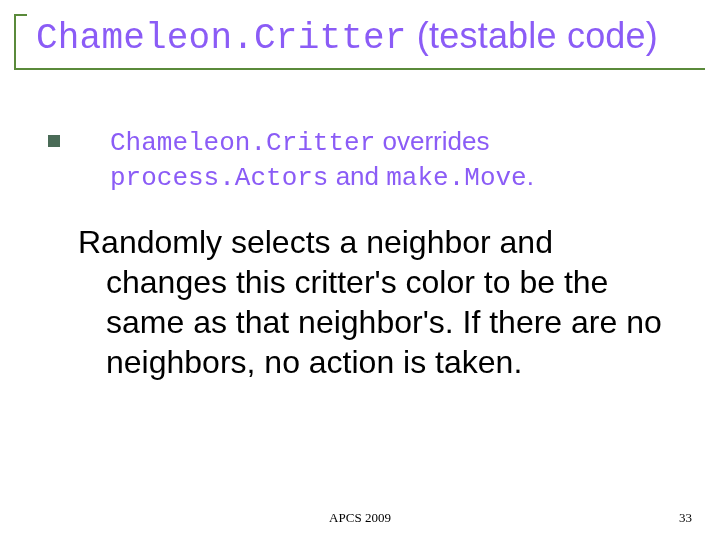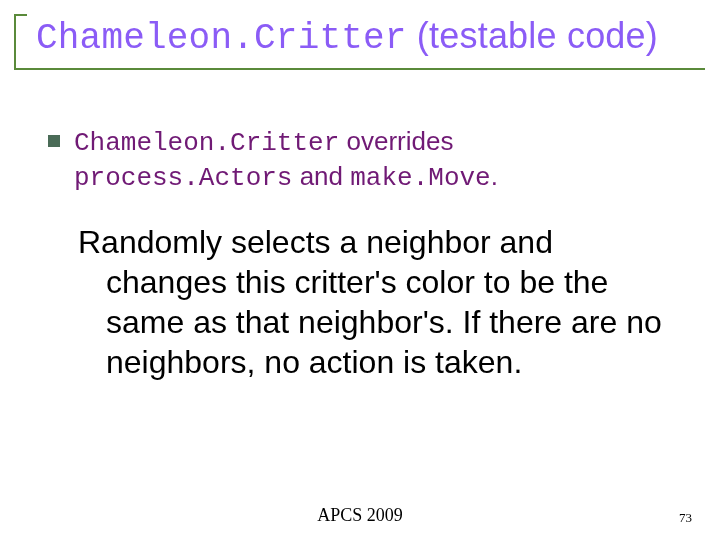--- a/index.html
+++ b/index.html
@@ -62,41 +62,42 @@
   }
   .bullet {
     width: 12px;
     height: 12px;
     background: #4a6b57;
     flex: 0 0 12px;
     margin-top: 10px;
   }
   .bullet-text {
     font-size: 26px;
-    color: #701a75;
+    color: #8b5cf6;
     line-height: 1.25;
+    margin-left: 36px;
   }
   .bullet-text .code { font-family: "Courier New", Courier, monospace; }
   .para {
     font-size: 32px;
     color: #000;
     line-height: 1.25;
     margin-left: 30px;
     margin-bottom: 28px;
     text-indent: -28px;
     padding-left: 28px;
   }
   .para.noindent { text-indent: 0; padding-left: 0; margin-left: 30px; }
   .footer-center {
     position: absolute;
     bottom: 14px;
     left: 0;
     width: 720px;
     text-align: center;
-    font-size: 18px;
+    font-size: 13px;
     font-family: "Times New Roman", Times, serif;
     color: #000;
   }
   .footer-right {
     position: absolute;
     bottom: 14px;
     right: 28px;
     font-size: 13px;
     font-family: "Times New Roman", Times, serif;
     color: #000;
@@ -123,15 +124,15 @@
         <span class="code">Chameleon.Critter</span><span> overrides </span><span class="code">process.Actors</span><span> and </span><span class="code">make.Move</span><span>.</span>
       </div>
     </div>
 
     <div class="para">Randomly selects a neighbor and changes this critter's color to be the same as that neighbor's. If there are no neighbors, no action is taken.</div>
 
 
   </div>
 
   <div class="footer-center">APCS 2009</div>
-  <div class="footer-right">73</div>
+  <div class="footer-right">33</div>
 
 </div>
 
 </body></html>

